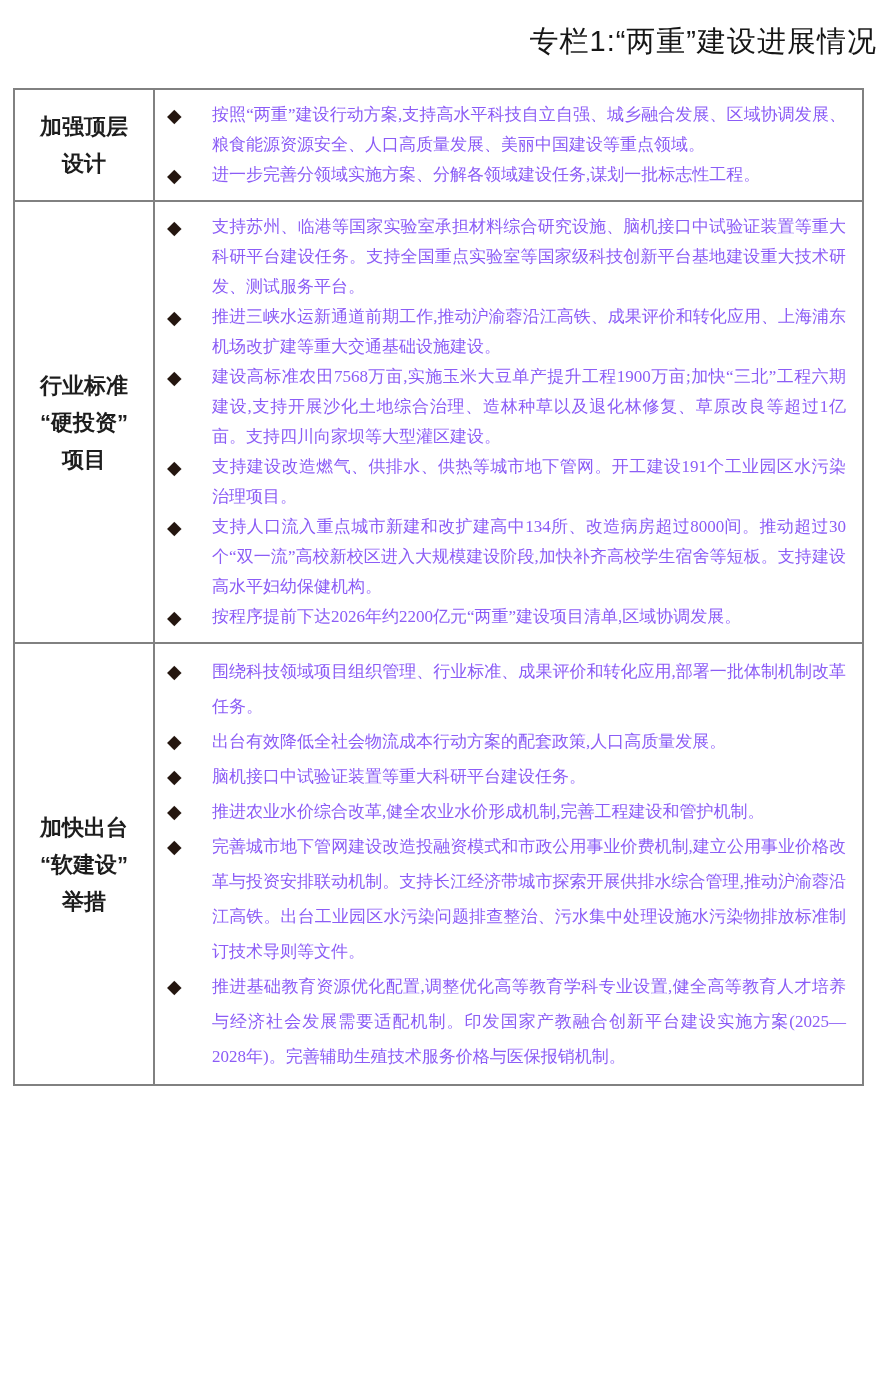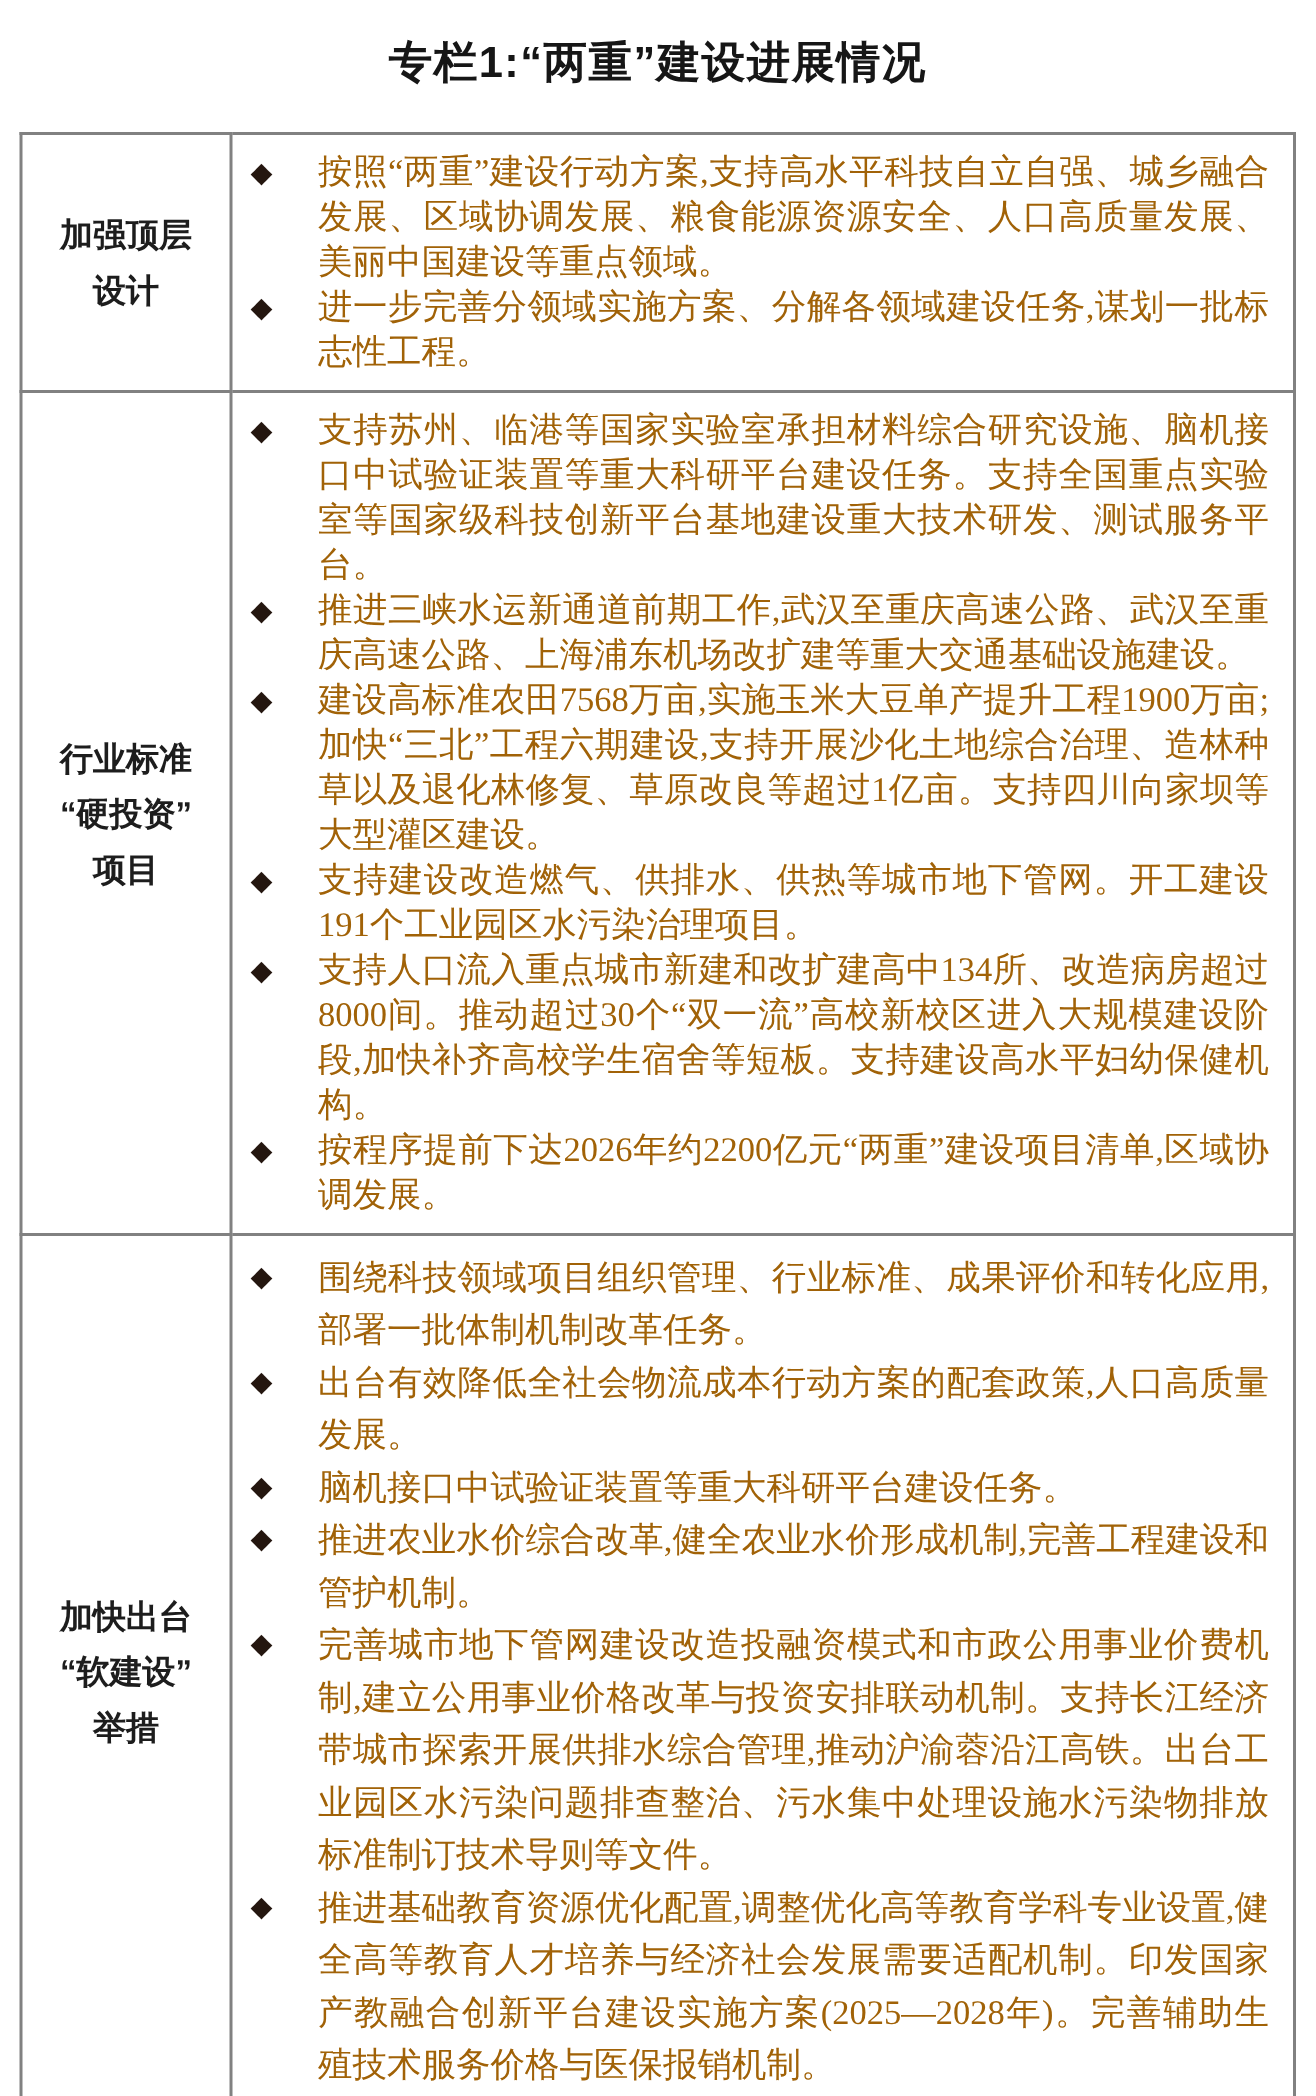--- a/index.html
+++ b/index.html
@@ -11,23 +11,23 @@
     position: relative;
     width: 877px;
     min-height: 1397px;
     background: #ffffff;
     font-family: "Liberation Serif", serif;
   }
   .doc-title {
     margin: 0;
     padding-top: 22px;
     padding-bottom: 26px;
-    text-align: center;
+    text-align: right;
     font-family: "Liberation Sans", sans-serif;
-    font-weight: bold;
+    font-weight: normal;
     font-size: 29px;
     letter-spacing: 1px;
     color: #161616;
   }
   table.box-table {
     border-collapse: collapse;
     table-layout: fixed;
     margin-left: 13px;
     width: 851px;
   }
@@ -65,22 +65,22 @@
     width: 47px;
     font-size: 19px;
     color: #24160f;
     font-family: "DejaVu Sans", sans-serif;
     padding-left: 2px;
     box-sizing: border-box;
   }
   .btext {
     flex: 1;
     text-align: justify;
-    color: #a16207;
-    font-size: 23px;
+    color: #8b5cf6;
+    font-size: 17px;
   }
   tr.r1 td.row-content { line-height: 30px; }
   tr.r1 .diamond       { line-height: 30px; }
   tr.r2 td.row-content { line-height: 30px; }
   tr.r2 .diamond       { line-height: 30px; }
   tr.r3 td.row-content { line-height: 35px; }
   tr.r3 .diamond       { line-height: 35px; }
 </style>
 </head>
 <body>
@@ -113,21 +113,21 @@
 “硬投资”
 项目</th>
         <td class="row-content">
           <ul class="bullets">
             <li class="bullet">
               <span class="diamond">◆</span>
               <span class="btext">支持苏州、临港等国家实验室承担材料综合研究设施、脑机接口中试验证装置等重大科研平台建设任务。支持全国重点实验室等国家级科技创新平台基地建设重大技术研发、测试服务平台。</span>
             </li>
             <li class="bullet">
               <span class="diamond">◆</span>
-              <span class="btext">推进三峡水运新通道前期工作,武汉至重庆高速公路、武汉至重庆高速公路、上海浦东机场改扩建等重大交通基础设施建设。</span>
+              <span class="btext">推进三峡水运新通道前期工作,推动沪渝蓉沿江高铁、成果评价和转化应用、上海浦东机场改扩建等重大交通基础设施建设。</span>
             </li>
             <li class="bullet">
               <span class="diamond">◆</span>
               <span class="btext">建设高标准农田7568万亩,实施玉米大豆单产提升工程1900万亩;加快“三北”工程六期建设,支持开展沙化土地综合治理、造林种草以及退化林修复、草原改良等超过1亿亩。支持四川向家坝等大型灌区建设。</span>
             </li>
             <li class="bullet">
               <span class="diamond">◆</span>
               <span class="btext">支持建设改造燃气、供排水、供热等城市地下管网。开工建设191个工业园区水污染治理项目。</span>
             </li>
             <li class="bullet">

